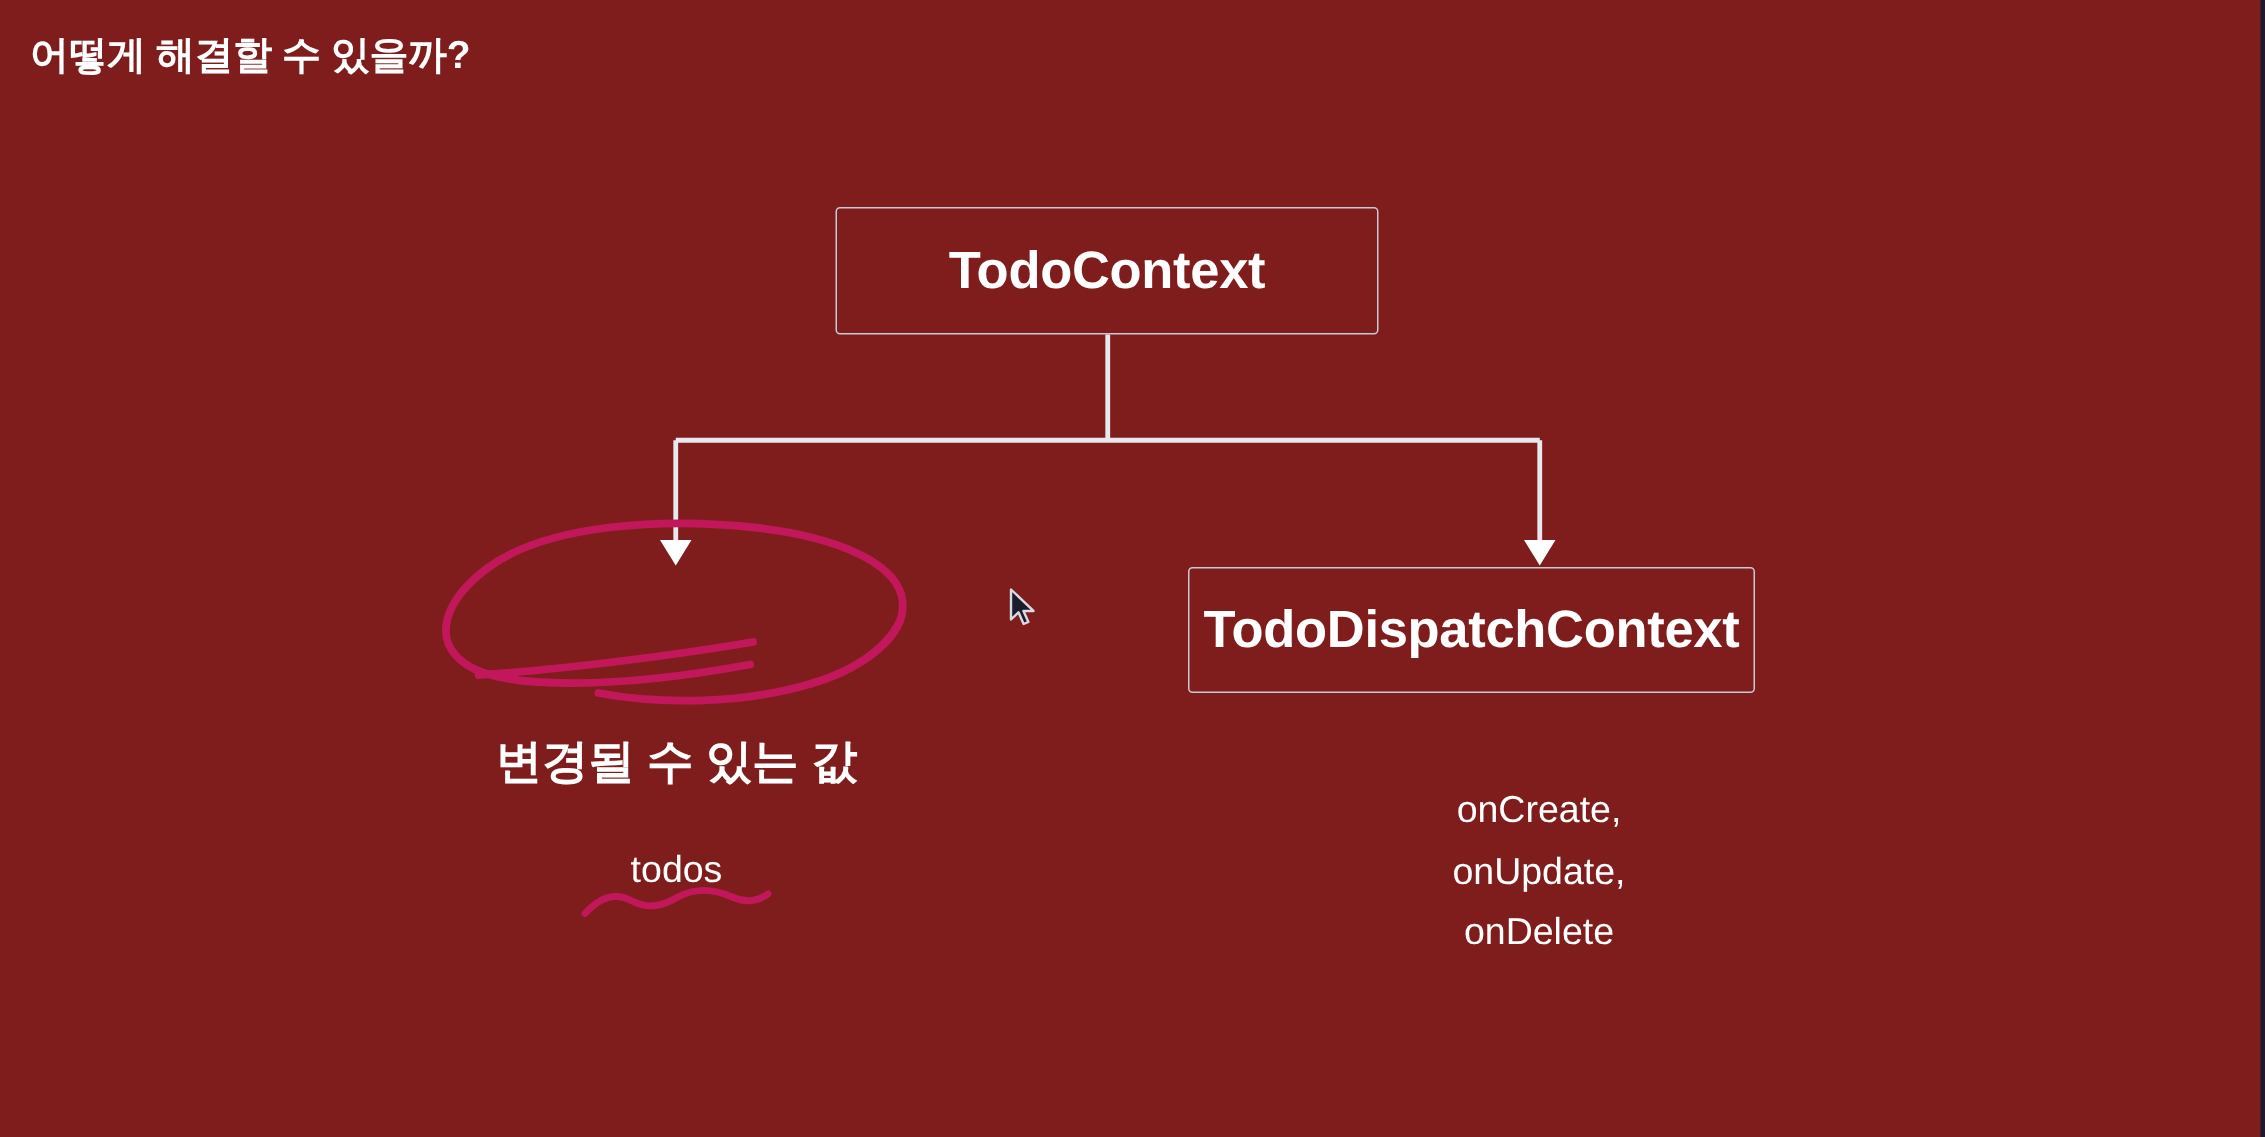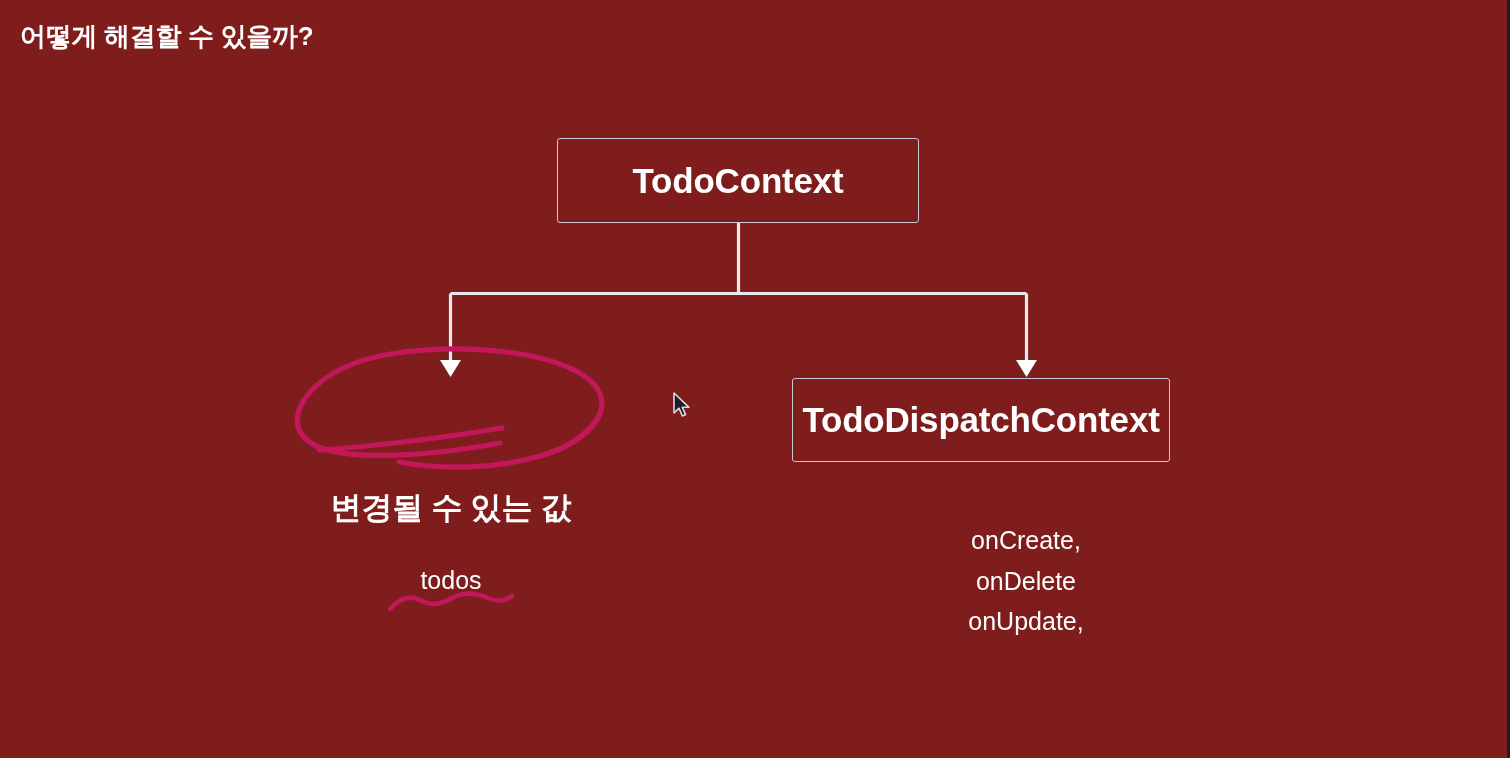--- a/index.html
+++ b/index.html
@@ -149,22 +149,22 @@
   <div class="caption-group" id="caption-left">
     <div class="caption-heading">변경될 수 있는 값</div>
     <div class="caption-values">
       <div>todos</div>
     </div>
   </div>
 
   <div class="caption-group" id="caption-right">
     <div class="caption-values">
       <div>onCreate,</div>
+      <div>onUpdate,</div>
       <div>onDelete</div>
-      <div>onUpdate,</div>
     </div>
   </div>
 
   <svg id="cursor" viewBox="0 0 20 26" xmlns="http://www.w3.org/2000/svg">
     <path d="M2,1 L2,21 L7,16.2 L10.4,24 L13.6,22.6 L10.3,15.3 L17,15.3 Z" fill="#1b1d2c" stroke="#d8dae4" stroke-width="1.6" stroke-linejoin="round"></path>
   </svg>
 
 </div>
 
 </body></html>

